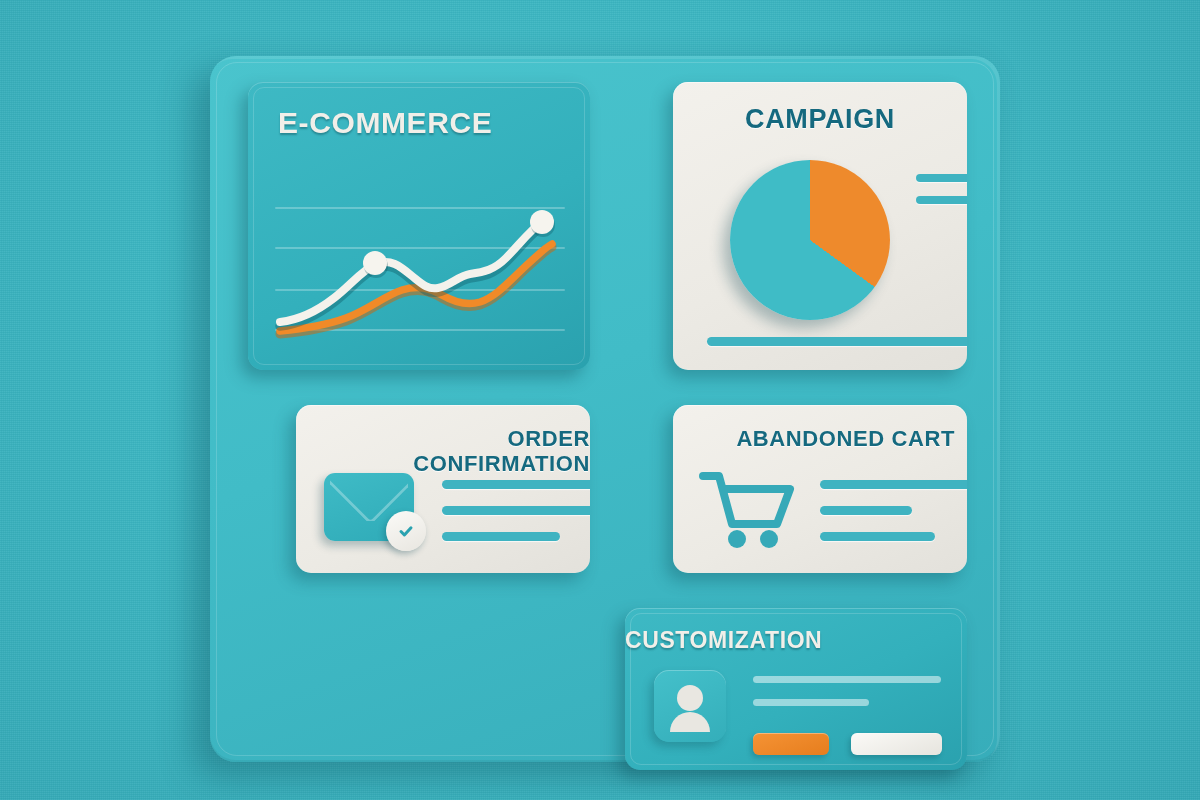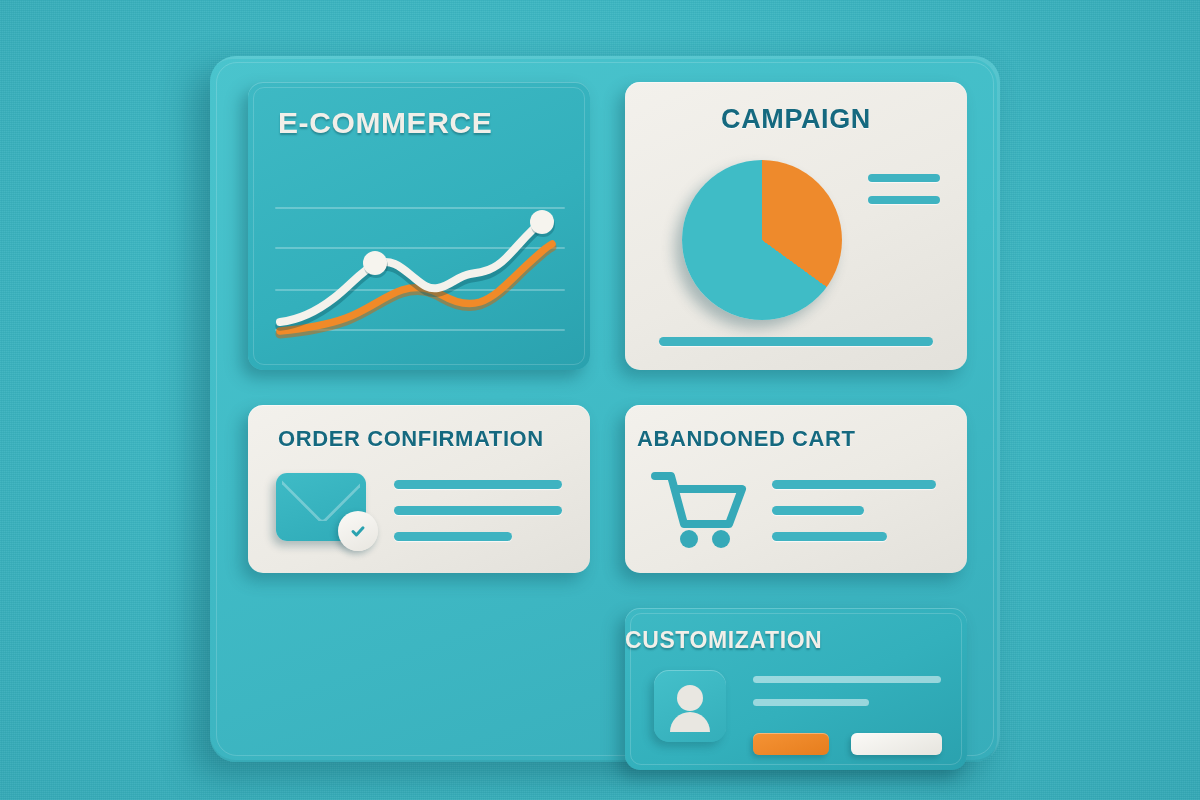--- a/index.html
+++ b/index.html
@@ -71,20 +71,21 @@
   .card {
     position: relative;
     border-radius: 15px;
     box-shadow:
       -7px 8px 16px rgba(10, 66, 78, 0.30),
       0 1px 0 rgba(255,255,255,0.55) inset;
     overflow: hidden;
   }
   .card.light {
     background: linear-gradient(155deg, #f3f1ec 0%, #eceae4 55%, #e3e1db 100%);
+    margin-left: 48px;
   }
   .card.teal {
     background: linear-gradient(155deg, #3eb9c4 0%, #33b0bc 55%, #2aa1ae 100%);
     box-shadow:
       -7px 8px 16px rgba(10, 66, 78, 0.34),
       0 1px 0 rgba(255,255,255,0.22) inset;
   }
   .card.teal::after {
     content: "";
     position: absolute;
@@ -101,20 +102,21 @@
     line-height: 1.12;
     font-stretch: condensed;
   }
   .title.on-teal {
     color: #f1efe9;
     text-shadow: 0 2px 2px rgba(8, 60, 70, 0.38);
   }
   .title.on-light {
     color: #15697f;
     text-shadow: 0 1px 0 rgba(255,255,255,0.85);
+    text-align: right;
   }
 
   
   .c-hero { grid-column: 1; grid-row: 1; }
   .c-hero .title {
     position: absolute;
     left: 30px; top: 24px;
     font-size: 30px;
     width: 290px;
   }
@@ -168,21 +170,21 @@
   }
 
   
   .c-order { grid-column: 1; grid-row: 2; }
   .c-cart  { grid-column: 2; grid-row: 2; }
   .c-order .title, .c-cart .title {
     position: absolute;
     left: 30px; top: 22px;
     font-size: 22px;
   }
-  .c-cart .title { left: 12px; right: 12px; text-align: left; }
+  .c-cart .title { left: 12px; right: 12px; text-align: right; }
 
   .icon-box { position: absolute; left: 28px; top: 68px; }
   .lines { position: absolute; top: 75px; }
   .lines .ln {
     height: 9px;
     border-radius: 5px;
     background: #3fb3c1;
     margin-bottom: 17px;
     box-shadow: 0 1px 1px rgba(255,255,255,0.75);
   }

